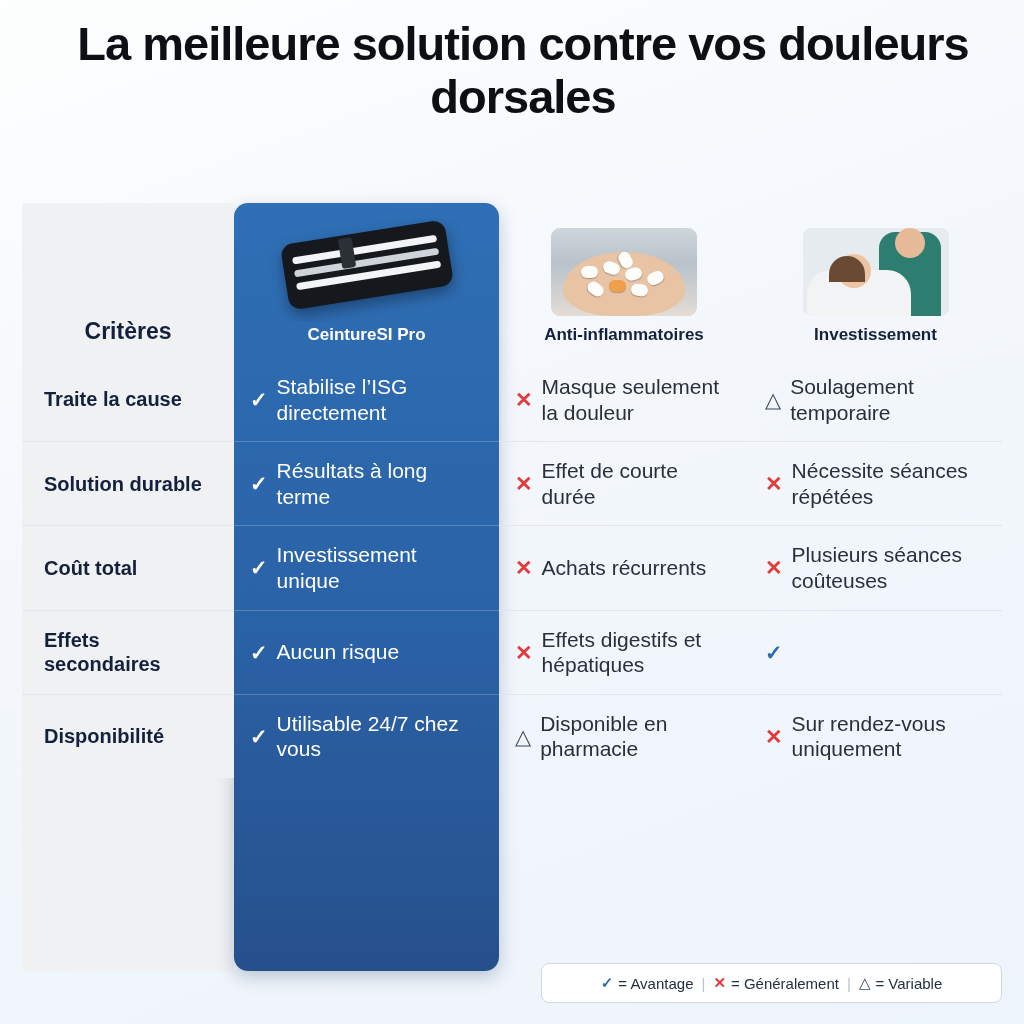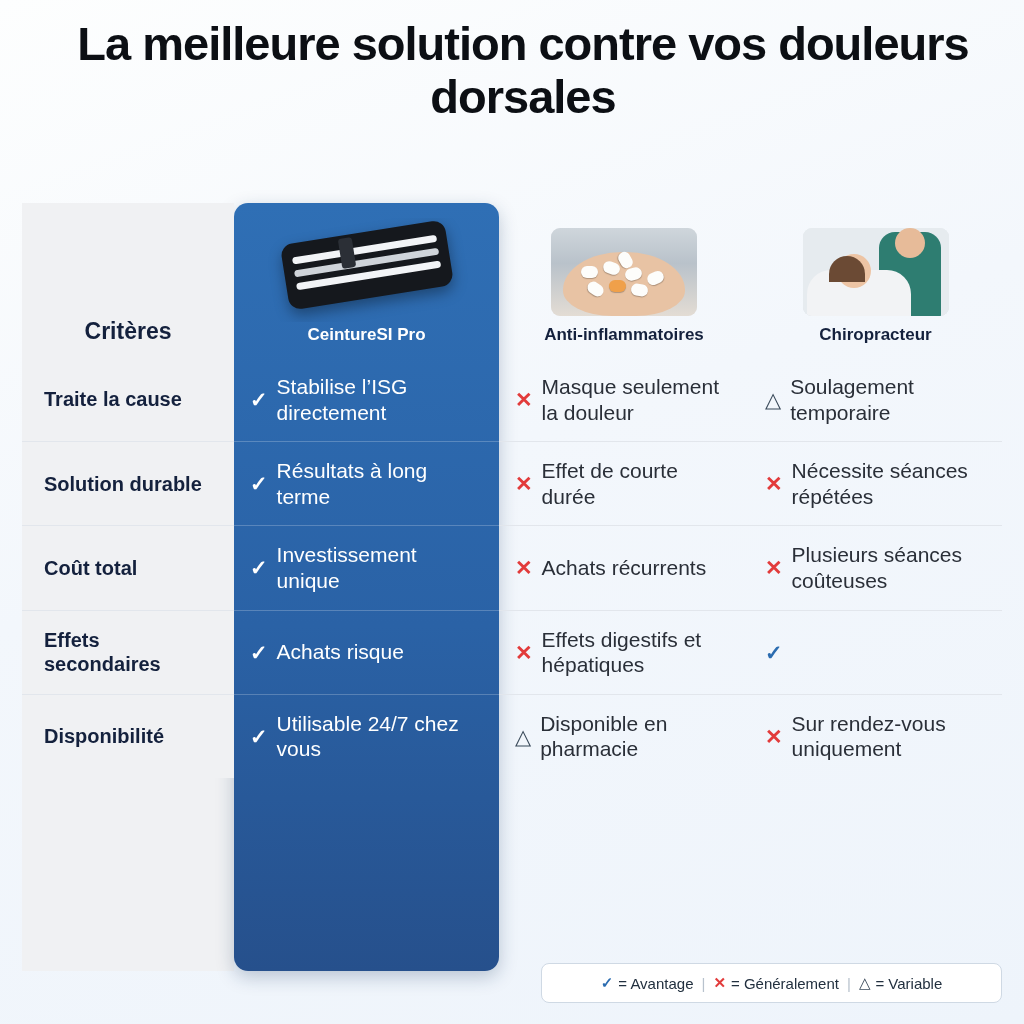--- a/index.html
+++ b/index.html
@@ -244,21 +244,21 @@
         <div class="thumb">
           <div class="chiro">
             <div class="wall"></div>
             <div class="doc"></div>
             <div class="dochead"></div>
             <div class="pat"></div>
             <div class="pathead"></div>
             <div class="hair"></div>
           </div>
         </div>
-        <div class="htxt">Chiropracteur</div>
+        <div class="htxt">Investissement</div>
       </div>
 
       <div class="cell crit">Traite la cause</div>
       <div class="cell hi">
         <span class="mark ok">✓</span>
         <span>Stabilise l’ISG directement</span>
       </div>
       <div class="cell plain">
         <span class="mark no">✕</span>
         <span>Masque seulement la douleur</span>
@@ -292,21 +292,21 @@
         <span>Achats récurrents</span>
       </div>
       <div class="cell plain">
         <span class="mark no">✕</span>
         <span>Plusieurs séances coûteuses</span>
       </div>
 
       <div class="cell crit">Effets secondaires</div>
       <div class="cell hi">
         <span class="mark ok">✓</span>
-        <span>Achats risque</span>
+        <span>Aucun risque</span>
       </div>
       <div class="cell plain">
         <span class="mark no">✕</span>
         <span>Effets digestifs et hépatiques</span>
       </div>
       <div class="cell plain">
         <span class="mark okblue">✓</span>
       </div>
 
       <div class="cell crit" style="border-bottom:none;">Disponibilité</div>

